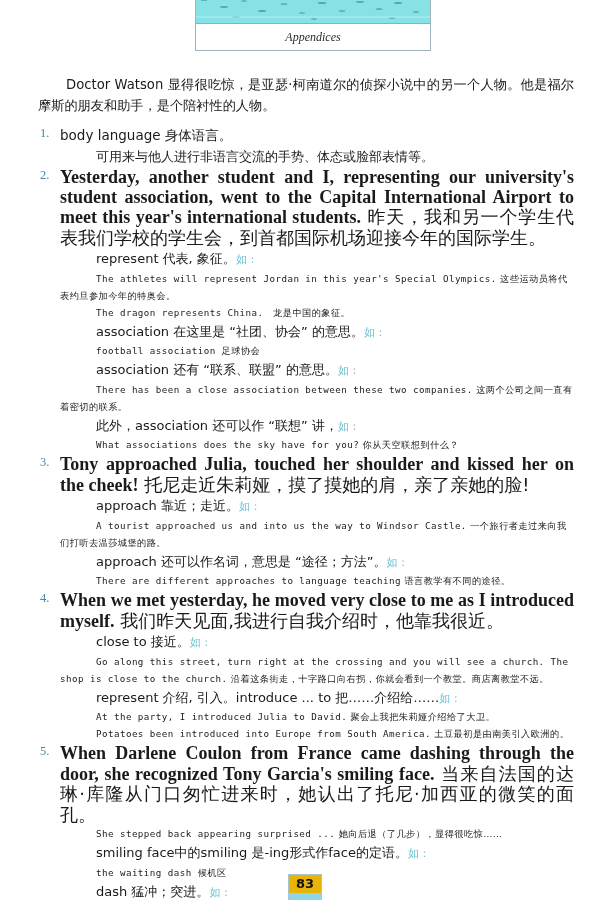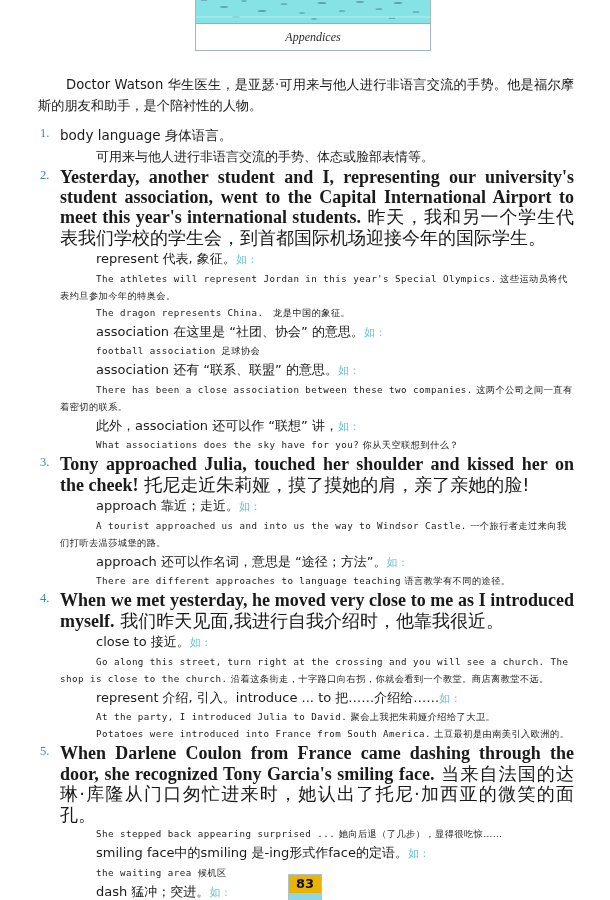--- a/index.html
+++ b/index.html
@@ -191,21 +191,21 @@
           <rect x="0" y="23" width="234" height="2"></rect>
           <rect x="0" y="43" width="234" height="2"></rect>
         </g>
       </svg>
     </div>
     <div class="banner-caption">Appendices</div>
   </div>
 
   <div class="content">
 
-    <p class="intro-para cn">Doctor Watson 华生医生，是亚瑟·可用来与他人进行非语言交流的手势。他是福尔摩斯的朋友和助手，是个陪衬性的人物。</p>
+    <p class="intro-para cn">Doctor Watson 显得很吃惊，是亚瑟·柯南道尔的侦探小说中的另一个人物。他是福尔摩斯的朋友和助手，是个陪衬性的人物。</p>
 
 
     <div class="entry">
       <span class="entry-num">1.</span>
       <p class="entry-head light cn">body language 身体语言。</p>
       <div class="sub">
         <p class="sub-term cn">可用来与他人进行非语言交流的手势、体态或脸部表情等。</p>
       </div>
     </div>
 
@@ -237,31 +237,31 @@
     </div>
 
     <div class="entry">
       <span class="entry-num">4.</span>
       <p class="entry-head"><span>When we met yesterday, he moved very close to me as I introduced myself.</span><span class="cn" style="font-weight:normal"> 我们昨天见面,我进行自我介绍时，他靠我很近。</span></p>
       <div class="sub">
         <p class="sub-term cn"><span>close to  接近。</span><span class="ru">如：</span></p>
         <p class="example-cont"><span style="margin-left:36px">Go along this street, turn right at the crossing and you will see a church. The shop is close to the church.</span><span class="cn"> 沿着这条街走，十字路口向右拐，你就会看到一个教堂。商店离教堂不远。</span></p>
         <p class="sub-term cn"><span>represent  介绍, 引入。introduce ... to  把……介绍给……</span><span class="ru">如：</span></p>
         <p class="example-cont"><span style="margin-left:36px">At the party, I introduced Julia to David.</span><span class="cn"> 聚会上我把朱莉娅介绍给了大卫。</span></p>
-        <p class="example-cont"><span style="margin-left:36px">Potatoes were introduced into France from South America.</span><span class="cn"> 土豆最初是由南美引入欧洲的。</span></p>
+        <p class="example-cont"><span style="margin-left:36px">Potatoes been introduced into Europe from South America.</span><span class="cn"> 土豆最初是由南美引入欧洲的。</span></p>
       </div>
     </div>
 
     <div class="entry">
       <span class="entry-num">5.</span>
       <p class="entry-head"><span>When Darlene Coulon from France came dashing through the door, she recognized Tony Garcia's smiling face.</span><span class="cn" style="font-weight:normal"> 当来自法国的达琳·库隆从门口匆忙进来时，她认出了托尼·加西亚的微笑的面孔。</span></p>
       <div class="sub">
         <p class="example-cont"><span style="margin-left:36px">She stepped back appearing surprised ...</span><span class="cn"> 她向后退（了几步），显得很吃惊……</span></p>
         <p class="sub-term cn"><span>smiling face中的smiling  是-ing形式作face的定语。</span><span class="ru">如：</span></p>
-        <p class="example-cont"><span style="margin-left:36px">the waiting area   候机区</span><span class="cn"></span></p>
+        <p class="example-cont"><span style="margin-left:36px">the waiting dash   候机区</span><span class="cn"></span></p>
         <p class="sub-term cn"><span>dash  猛冲；突进。</span><span class="ru">如：</span></p>
 
       </div>
     </div>
 
   </div>
 
   <div class="page-number">
     <span class="page-number-text">83</span>
     <span class="page-number-bar"></span>

